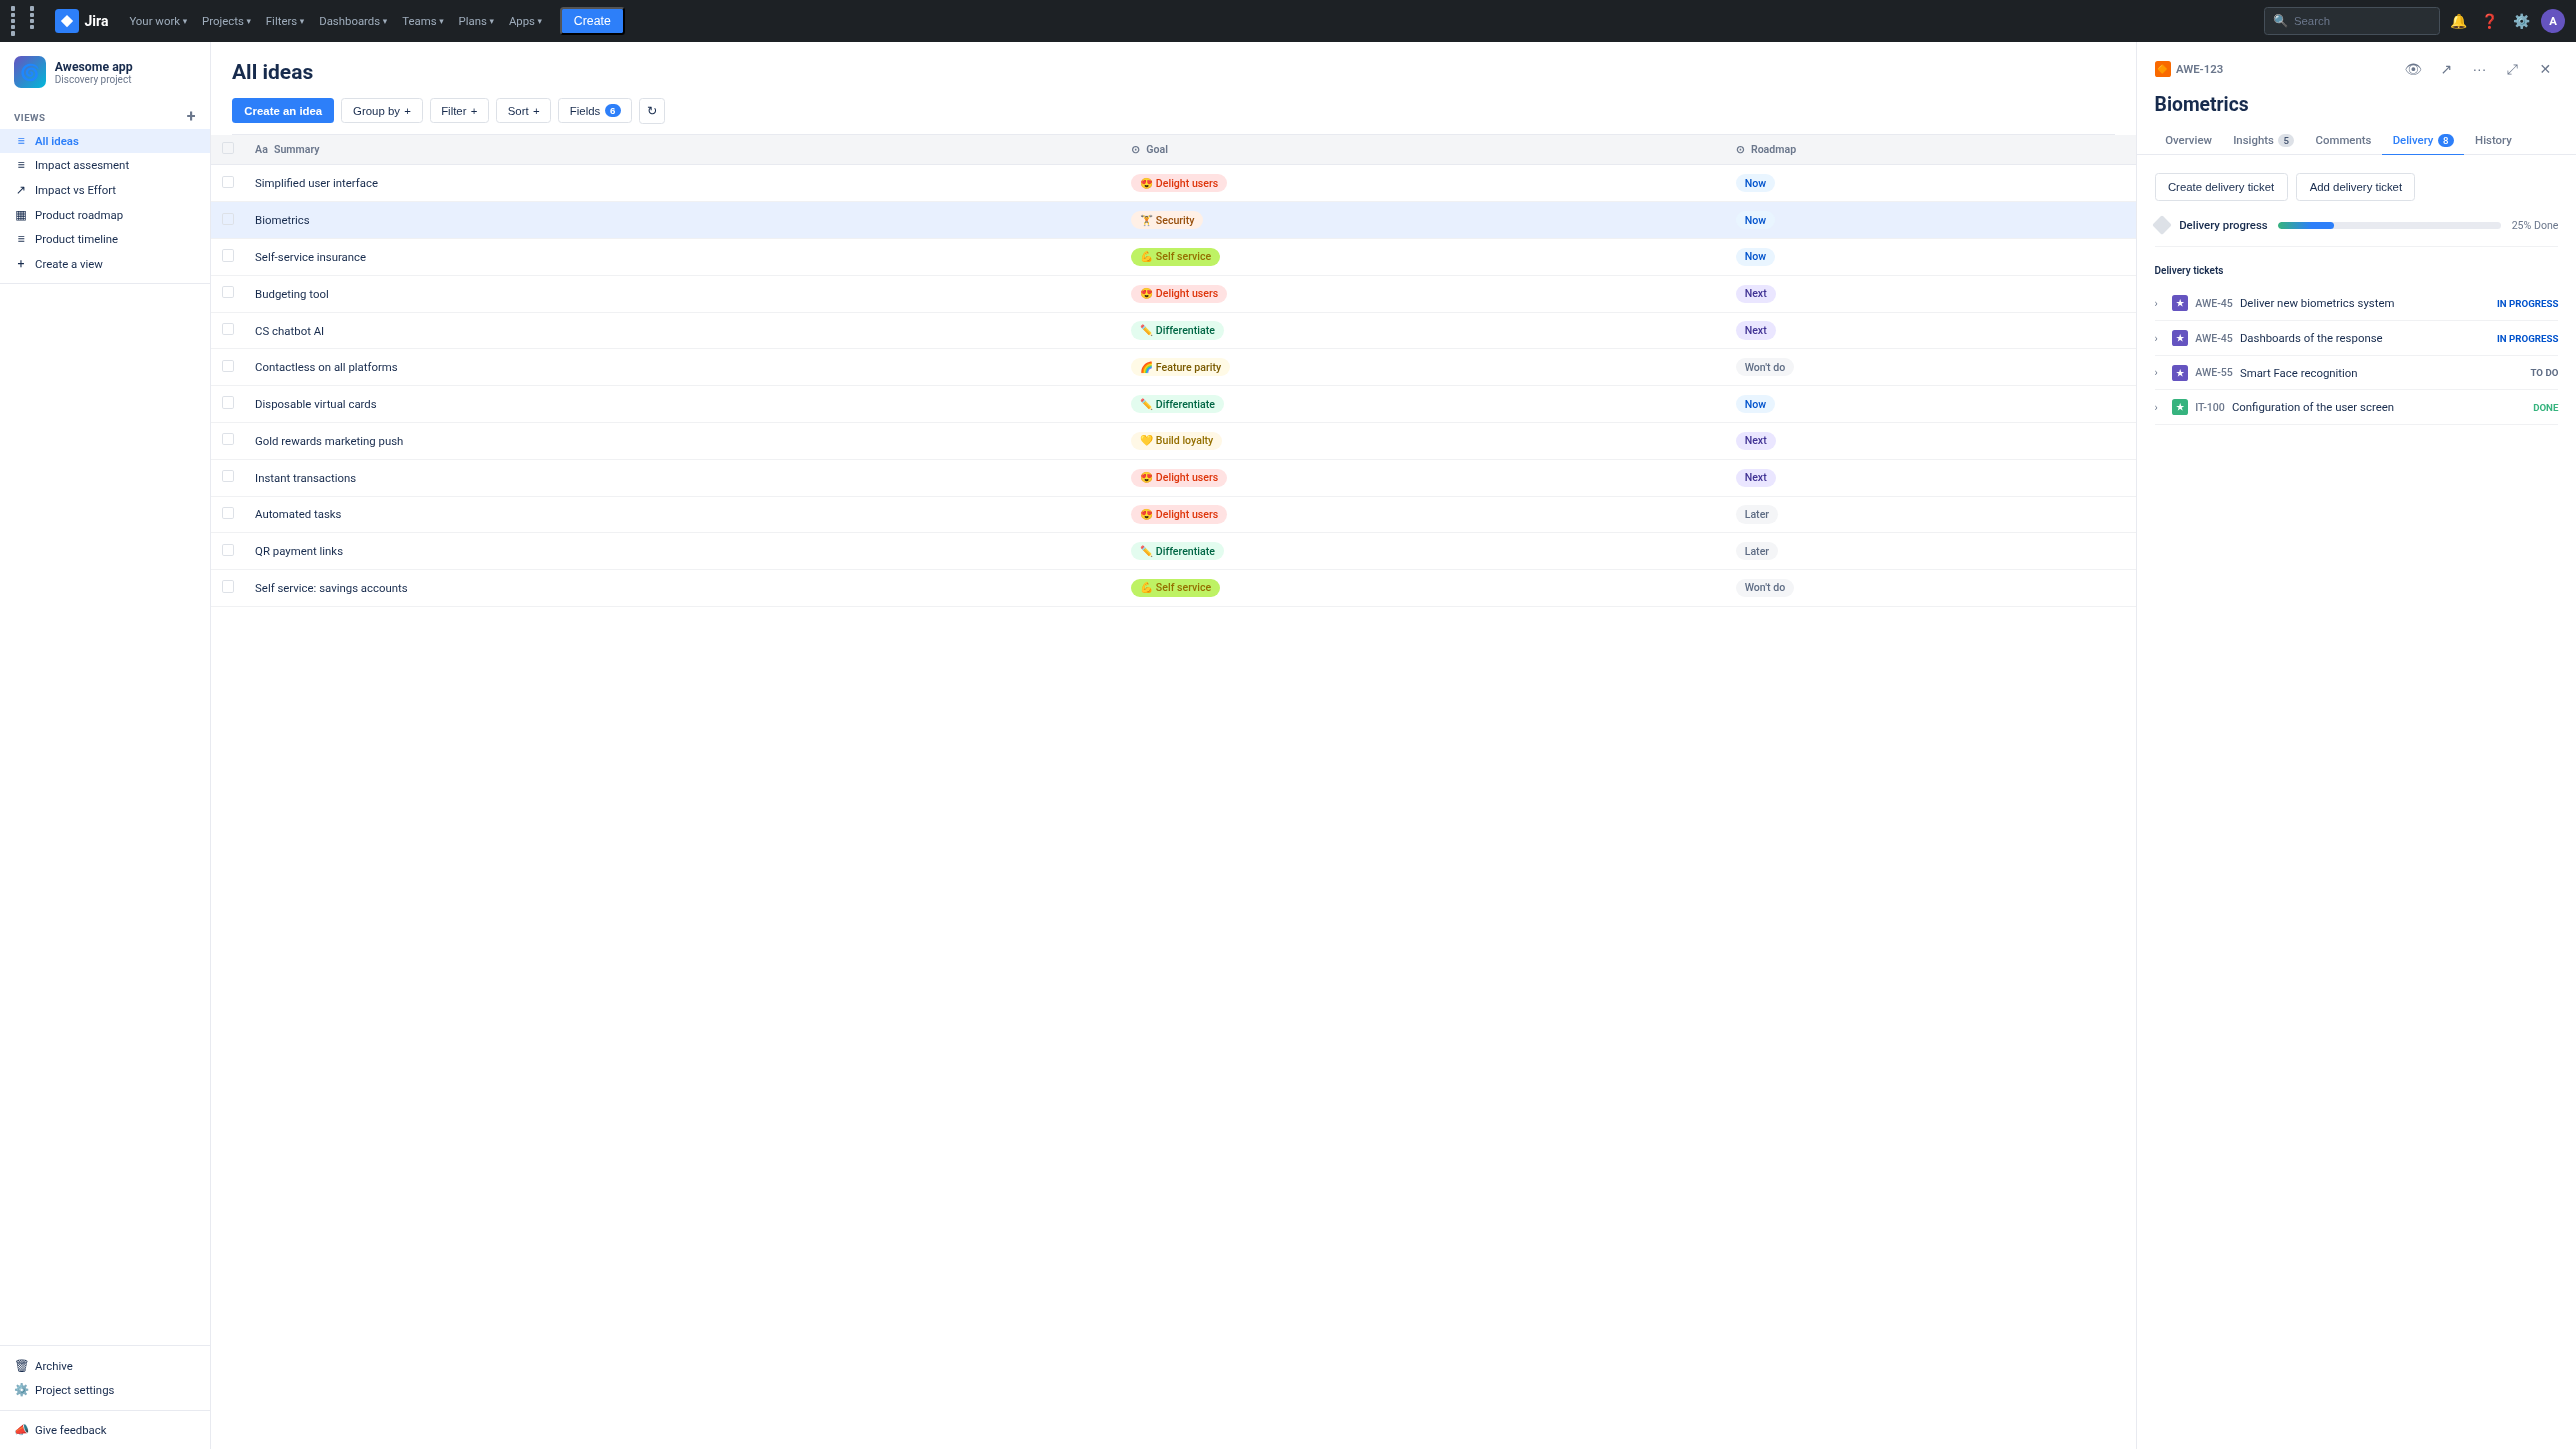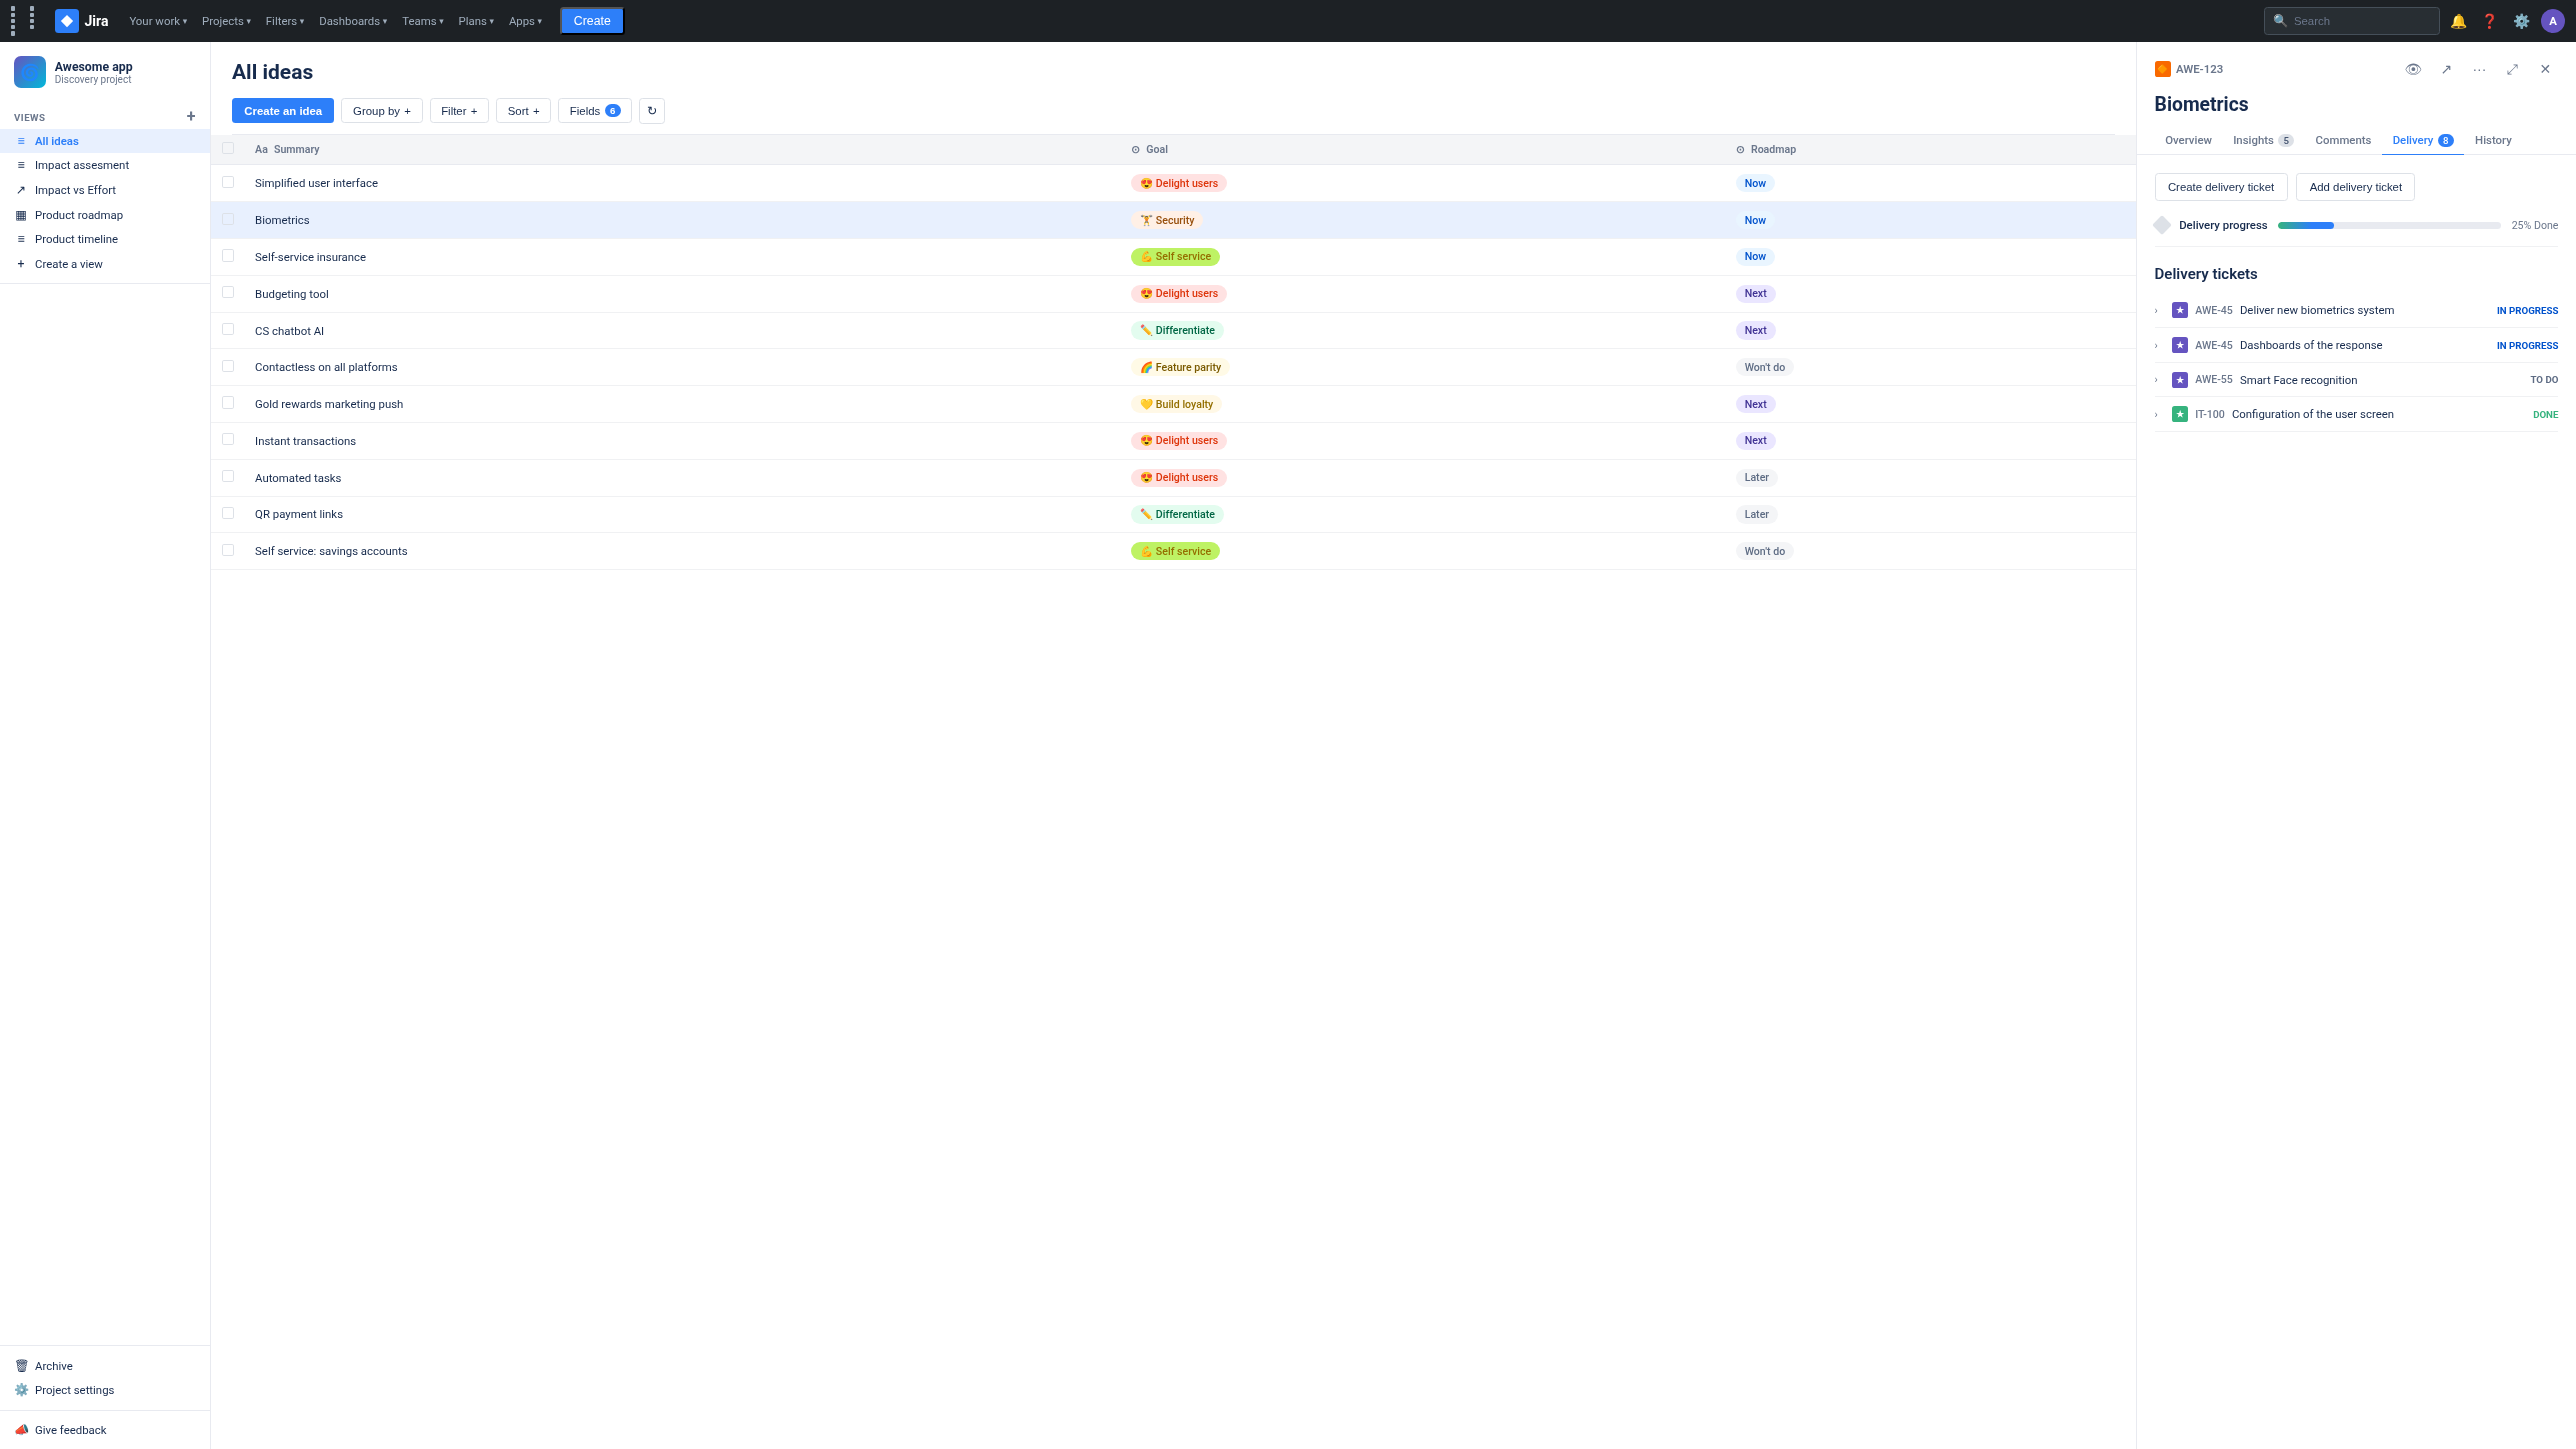--- a/index.html
+++ b/index.html
@@ -97,21 +97,21 @@
     .delivery-content { padding: 17.6px; }
     .delivery-actions { display: flex; gap: 8.8px; margin-bottom: 17.6px; }
     .btn-delivery { border: 0.9px solid #dde1e7; background: #fff; border-radius: 3.5px; padding: 7px 12.3px; font-size: 11.4px; font-weight: 500; cursor: pointer; color: #172b4d; }
     .delivery-progress-section { display: flex; align-items: center; gap: 10.6px; margin-bottom: 17.6px; padding-bottom: 14px; border-bottom: 0.9px solid #f0f1f3; }
     .progress-diamond { width: 14px; height: 14px; background: #dde1e7; transform: rotate(45deg); border-radius: 1.8px; flex-shrink: 0; }
     .progress-label { font-size: 11.4px; font-weight: 500; color: #172b4d; }
     .progress-bar-container { flex: 1; height: 7px; background: #e8eaf0; border-radius: 3.5px; overflow: hidden; }
     .progress-bar { height: 100%; background: linear-gradient(90deg, #36b37e 0%, #2d7ff9 60%); border-radius: 3.5px; }
     .progress-text { font-size: 10.6px; color: #6b778c; white-space: nowrap; }
 
-    .delivery-tickets-label { font-size: 15px; font-weight: 600; color: #172b4d; margin-bottom: 10.6px; }
+    .delivery-tickets-label { font-size: 10px; font-weight: 600; color: #172b4d; margin-bottom: 10.6px; }
     .delivery-ticket-row { display: flex; align-items: center; gap: 7px; padding: 8.8px 0; border-bottom: 0.9px solid #f0f1f3; cursor: pointer; }
     .ticket-chevron { color: #6b778c; font-size: 10.6px; width: 10.6px; }
     .ticket-type-icon { width: 16px; height: 16px; border-radius: 2.6px; display: flex; align-items: center; justify-content: center; font-size: 8.8px; font-weight: 700; flex-shrink: 0; }
     .ticket-type-story { background: #6554c0; color: #fff; }
     .ticket-type-task { background: #36b37e; color: #fff; }
     .ticket-id { font-size: 10.6px; color: #6b778c; font-weight: 500; white-space: nowrap; }
     .ticket-title { font-size: 11.4px; color: #172b4d; flex: 1; }
     .ticket-status { font-size: 9.7px; font-weight: 700; white-space: nowrap; }
     .status-inprogress { color: #0052cc; }
     .status-todo { color: #5e6c84; }
@@ -316,20 +316,26 @@
       <td><span class="roadmap-badge roadmap-next">Next</span></td>
     </tr>
             <tr>
       <td class="checkbox-col"><span class="checkbox"></span></td>
       <td>Contactless on all platforms</td>
       <td><span class="goal-badge goal-featureparity">🌈 Feature parity</span></td>
       <td><span class="roadmap-badge roadmap-wontdo">Won't do</span></td>
     </tr>
             <tr>
       <td class="checkbox-col"><span class="checkbox"></span></td>
+      <td>Disposable virtual cards</td>
+      <td><span class="goal-badge goal-differentiate">✏️ Differentiate</span></td>
+      <td><span class="roadmap-badge roadmap-now">Now</span></td>
+    </tr>
+            <tr>
+      <td class="checkbox-col"><span class="checkbox"></span></td>
       <td>Gold rewards marketing push</td>
       <td><span class="goal-badge goal-loyalty">💛 Build loyalty</span></td>
       <td><span class="roadmap-badge roadmap-next">Next</span></td>
     </tr>
             <tr>
       <td class="checkbox-col"><span class="checkbox"></span></td>
       <td>Instant transactions</td>
       <td><span class="goal-badge goal-delight">😍 Delight users</span></td>
       <td><span class="roadmap-badge roadmap-next">Next</span></td>
     </tr>

